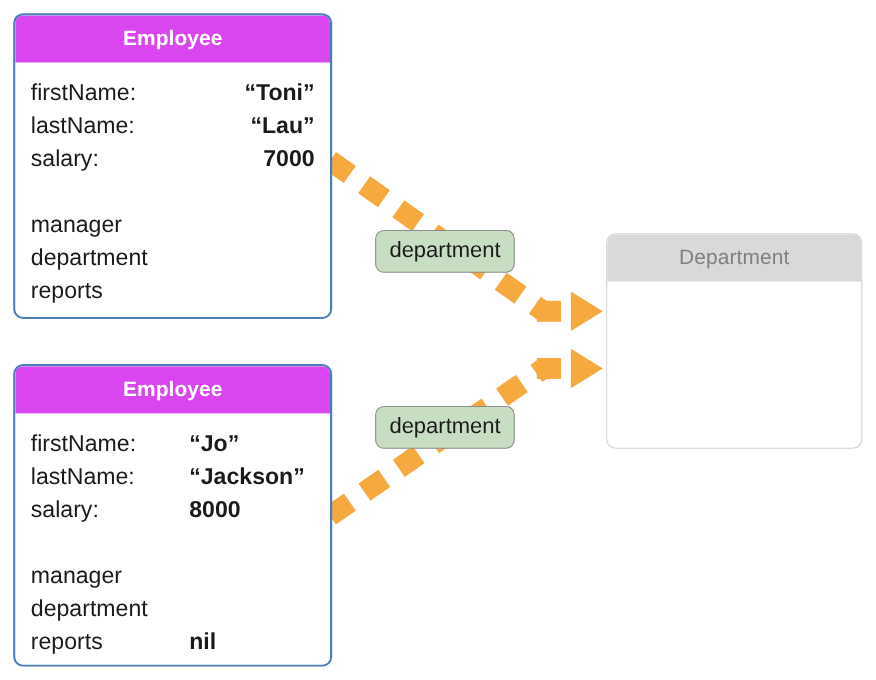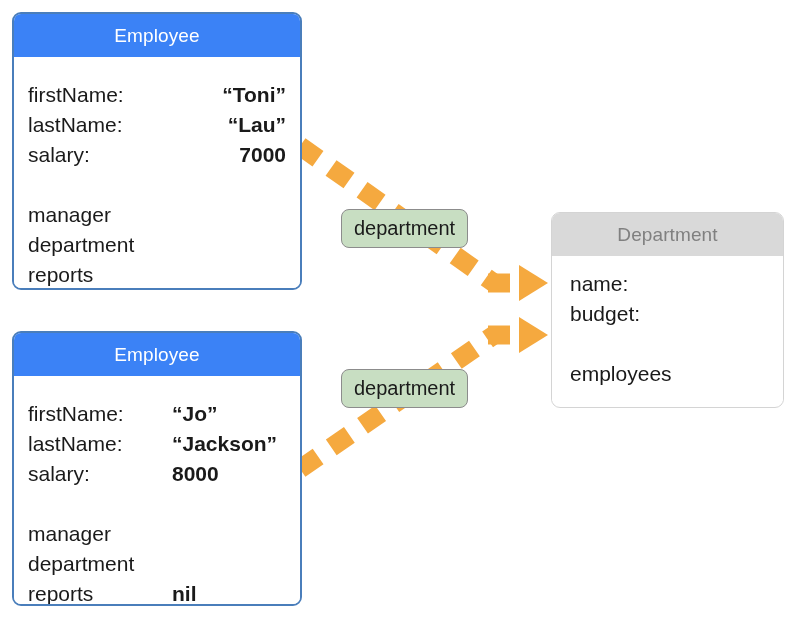--- a/index.html
+++ b/index.html
@@ -54,27 +54,27 @@
   }
 
   
   .card-blue {
     border: 2px solid #4a7ebb;
     border-radius: 9px;
     background: #ffffff;
     overflow: hidden;
   }
   .card-blue .card-header {
-    background: #3b82f6;
+    background: #d946ef;
     color: #ffffff;
-    font-weight: normal;
+    font-weight: bold;
     padding: 12px 0 12px 0;
   }
   .card-blue .card-body {
-    padding: 23px 0 10px 0;
+    padding: 13px 0 10px 0;
   }
 
   
   .card-gray {
     border: 1px solid #d4d4d4;
     border-radius: 9px;
     background: #ffffff;
     overflow: hidden;
   }
   .card-gray .card-header {
@@ -232,38 +232,19 @@
           <span class="slot-name">reports</span>
           <span class="slot-value">nil</span>
         </div>
 
       </div>
     </div>
   </div>
 
   <div class="obj-card card-gray" style="left:551px; top:212px; width:233px; height:196px;">
     <div class="card-header">Department</div>
-    <div class="card-body">
-      <div class="slots slots-colon">
-
-        <div class="slot">
-          <span class="slot-name">name:</span>
-          <span class="slot-value"></span>
-        </div>
-        <div class="slot">
-          <span class="slot-name">budget:</span>
-          <span class="slot-value"></span>
-        </div>
-        <div class="slot spacer"></div>
-        <div class="slot">
-          <span class="slot-name">employees</span>
-          <span class="slot-value"></span>
-        </div>
-
-      </div>
-    </div>
   </div>
 
   <div class="rel-badge" style="left:341px; top:209px;">department</div>
 
   <div class="rel-badge" style="left:341px; top:369px;">department</div>
 
 </div>
 
 </body></html>

